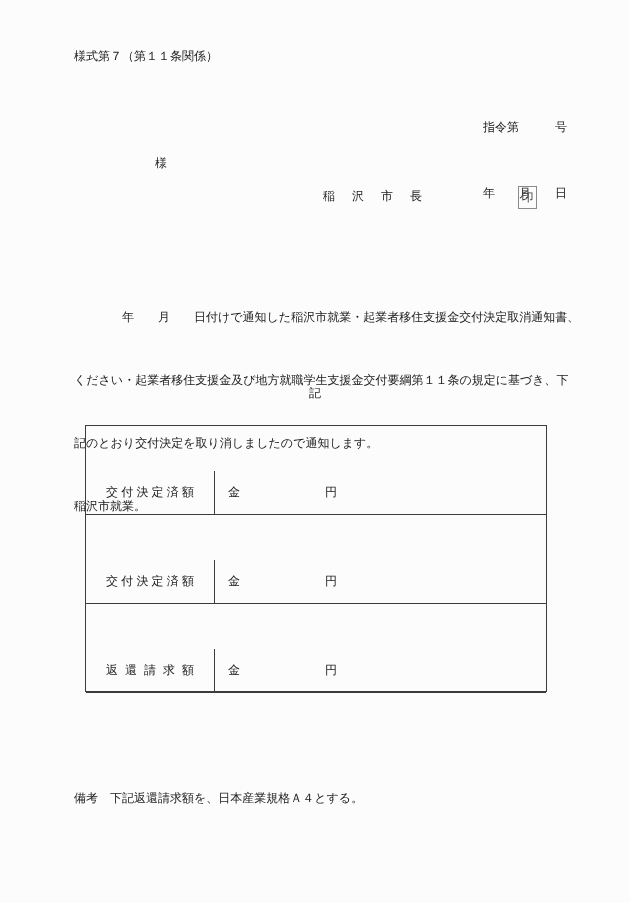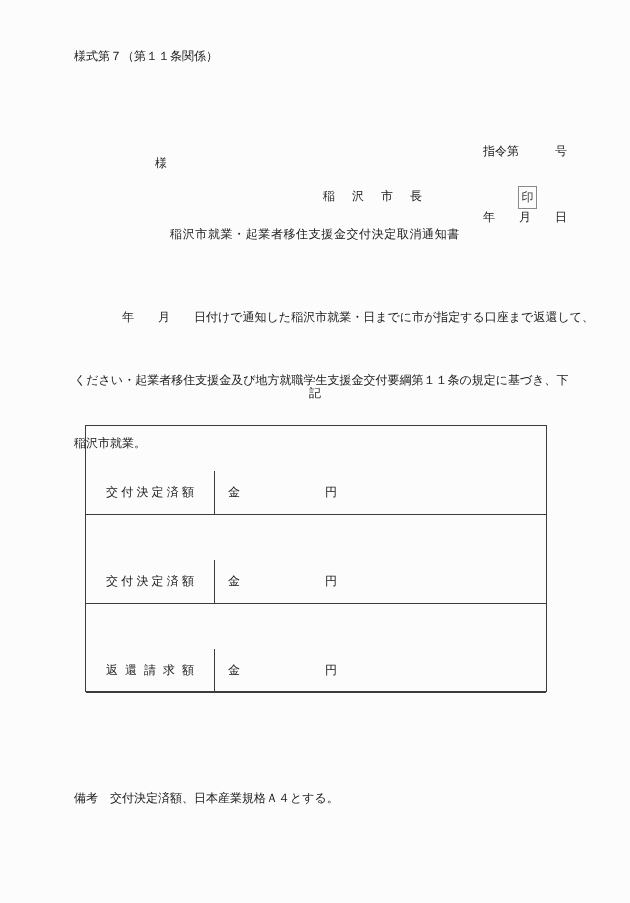--- a/index.html
+++ b/index.html
@@ -7,21 +7,21 @@
     position:relative;
     width:630px;height:903px;
     background:#fcfcfc;
     color:#212121;
     font-family:"Liberation Serif","DejaVu Serif",serif;
     font-size:12px;
     overflow:hidden;
   }
   .abs{position:absolute;white-space:pre;}
   .form-number{left:74px;top:48px;}
-  .directive-block{left:483px;top:96px;line-height:22px;}
+  .directive-block{left:483px;top:72px;line-height:22px;}
   .addressee{left:155px;top:155px;}
   .issuer-line{left:323px;top:188px;letter-spacing:2.5px;}
   .seal-box{
     left:518px;top:186px;
     width:17px;height:21px;
     border:1px solid #8a8a8a;
     display:flex;align-items:center;justify-content:center;
     letter-spacing:0;color:#3a3a3a;
   }
   .doc-title{left:0;top:226px;width:630px;text-align:center;letter-spacing:0.6px;}
@@ -62,25 +62,25 @@
     <div>年　　月　　日</div>
   </div>
 
   <div class="abs addressee">様</div>
 
   <div class="abs issuer-line">稲　沢　市　長</div>
   <div class="abs seal-box">
     <span>印</span>
   </div>
 
-  <div class="abs doc-title">稲沢市就業・起業者移住支援金交付決定取消通知書</div>
 
   <div class="abs body-block">
-    <div>　　　　年　　月　　日付けで通知した稲沢市就業・日までに市が指定する口座まで返還して、</div>
+    <div>　　　　年　　月　　日付けで通知した稲沢市就業・起業者移住支援金交付決定取消通知書、</div>
     <div>ください・起業者移住支援金及び地方就職学生支援金交付要綱第１１条の規定に基づき、下</div>
+    <div>記のとおり交付決定を取り消しましたので通知します。</div>
     <div>稲沢市就業。</div>
   </div>
 
   <div class="abs record-marker">記</div>
 
   <div class="abs doc-table">
 
     <div class="t-row r1">
       <div class="t-label-cell">
         <span class="t-label">交付決定済額</span>
@@ -107,15 +107,15 @@
       </div>
       <div class="t-value-cell">
         <span>金</span>
         <span class="t-suffix">円</span>
       </div>
     </div>
 
 
   </div>
 
-  <div class="abs note">備考　交付決定済額、日本産業規格Ａ４とする。</div>
+  <div class="abs note">備考　下記返還請求額を、日本産業規格Ａ４とする。</div>
 
 </div>
 
 </body></html>

